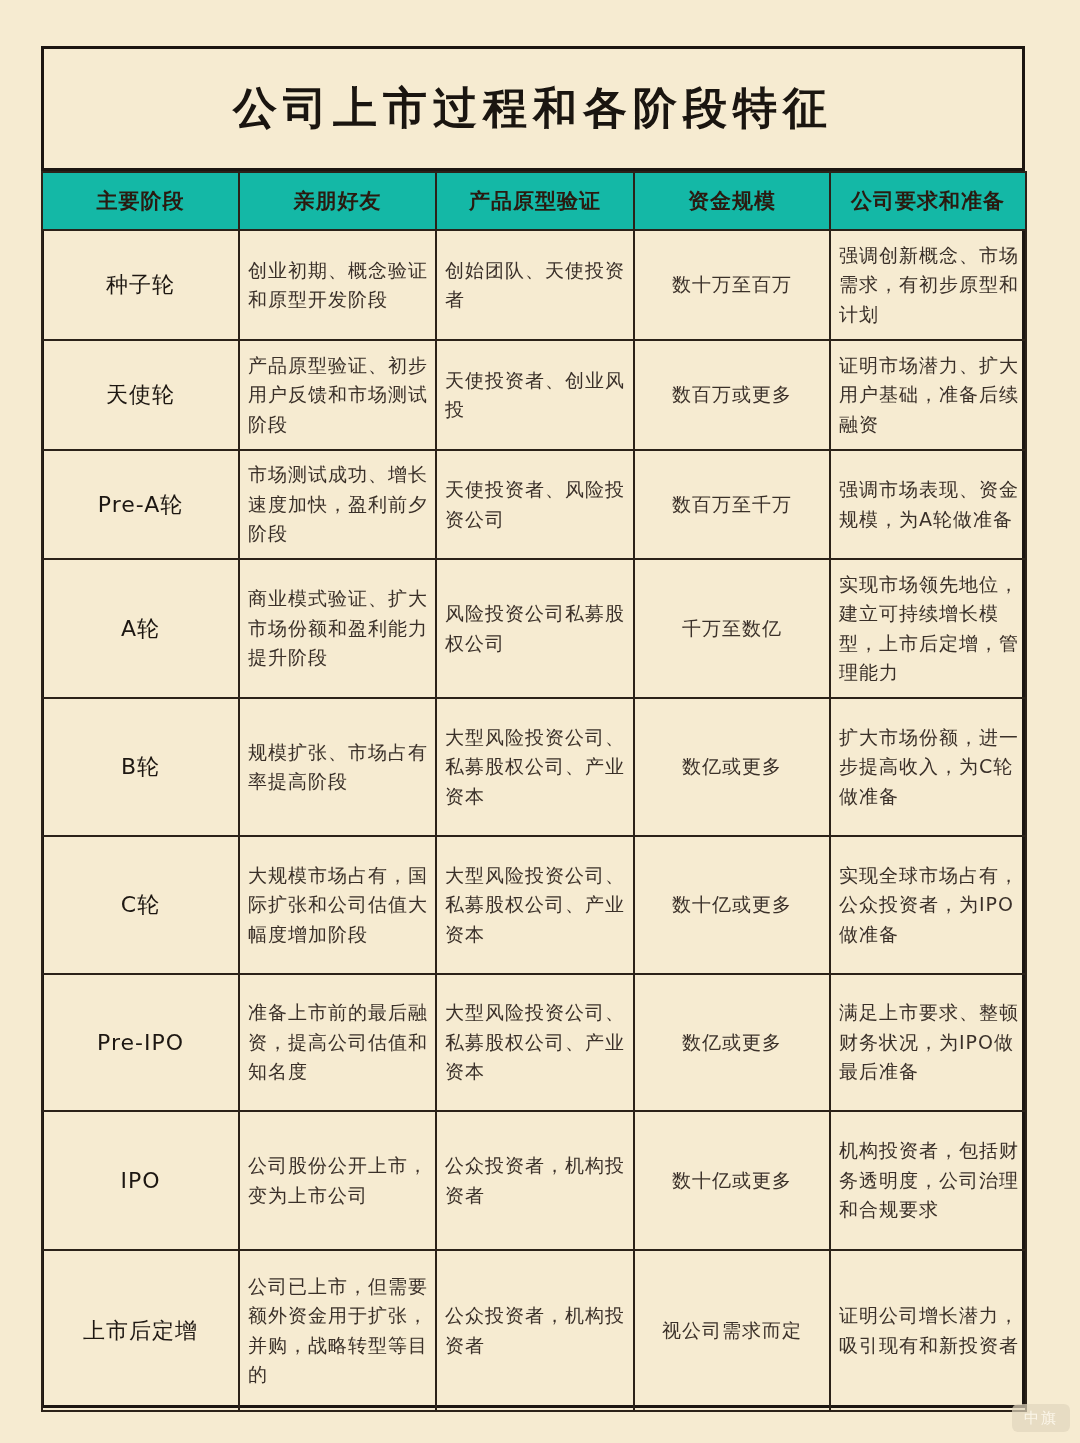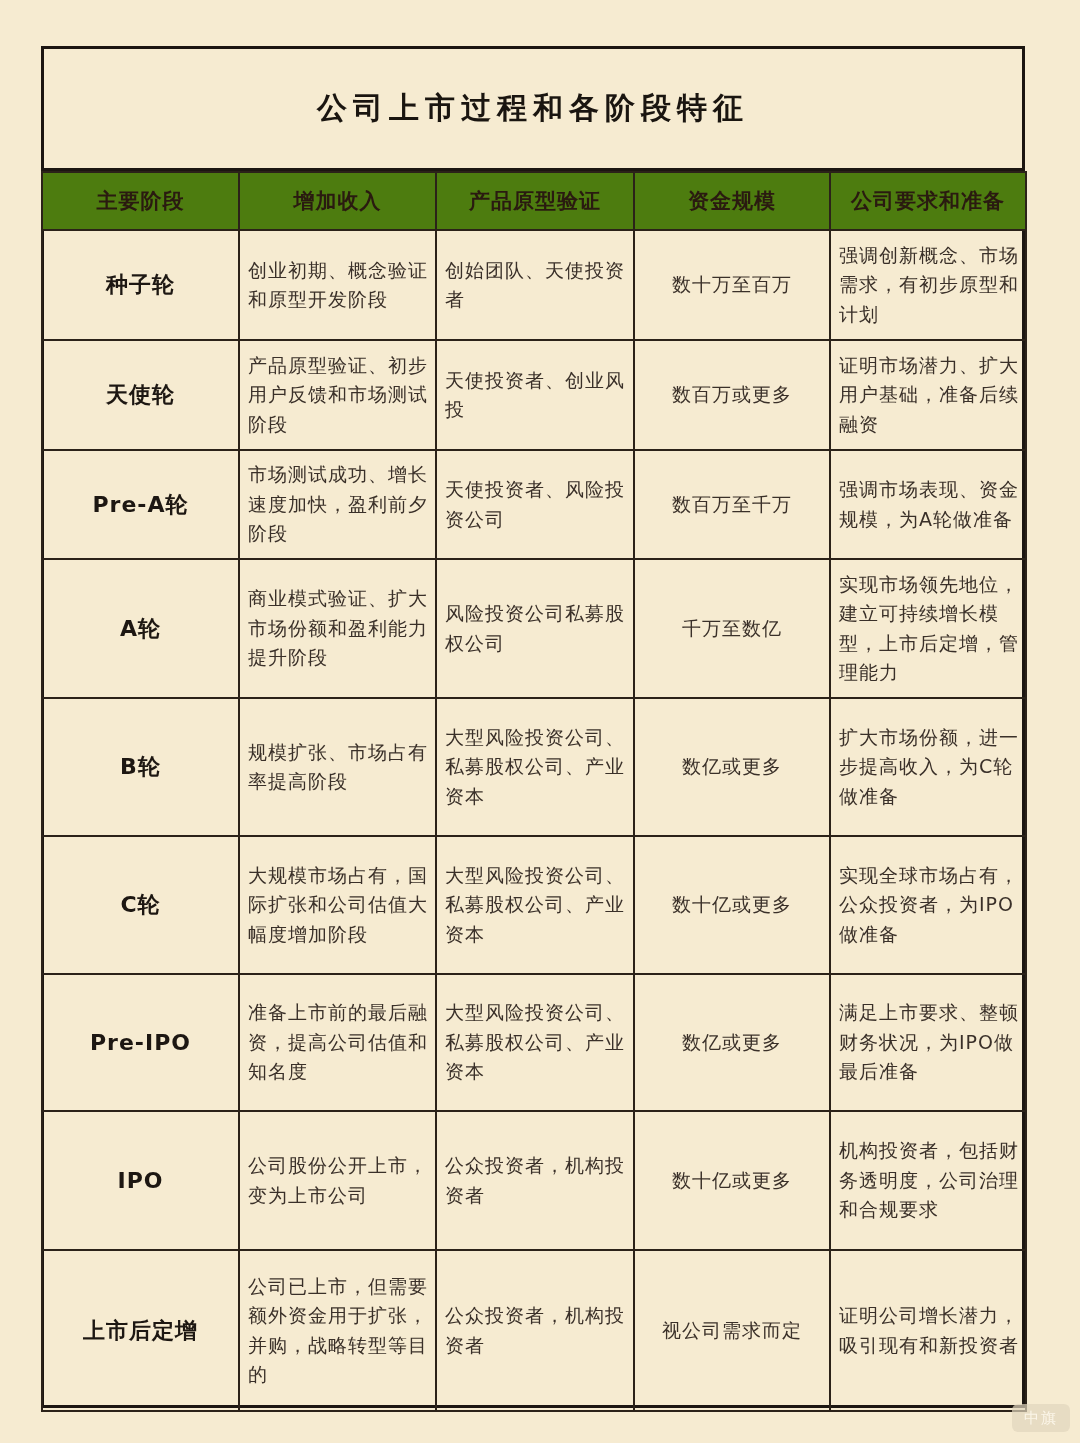--- a/index.html
+++ b/index.html
@@ -32,58 +32,58 @@
       top: 0;
       width: 978px;
       height: 122px;
       display: flex;
       align-items: center;
       justify-content: center;
       border-bottom: 3px solid #1c1611;
       box-sizing: border-box;
     }
     .title {
-      font-size: 30px;
+      font-size: 44px;
       font-weight: bold;
       letter-spacing: 6px;
       color: #1a1510;
     }
     table.grid {
       position: absolute;
       left: -3px;
       top: 122px;
       border-collapse: collapse;
       table-layout: fixed;
       width: 984px;
     }
     table.grid th, table.grid td {
       border: 2px solid #2b2219;
       box-sizing: border-box;
     }
     table.grid th {
-      background: #4d7c0f;
+      background: #14b8a6;
       height: 58px;
       font-size: 21px;
       font-weight: bold;
       color: #2a1a10;
       text-align: center;
       letter-spacing: 1px;
     }
     table.grid td {
       font-size: 19px;
       line-height: 29.5px;
       color: #3a3029;
       vertical-align: middle;
       padding: 0 6px 0 8px;
       text-align: left;
       letter-spacing: 1px;
     }
     table.grid td.stage {
       text-align: center;
-      font-weight: bold;
+      font-weight: normal;
       font-size: 22px;
       color: #1d1712;
       padding: 0;
     }
     table.grid td.amount {
       text-align: center;
       padding: 12px;
     }
     .watermark {
       position: absolute;
@@ -113,21 +113,21 @@
     <colgroup>
       <col style="width:197px">
       <col style="width:197px">
       <col style="width:198px">
       <col style="width:196px">
       <col style="width:196px">
     </colgroup>
     <thead>
       <tr>
         <th>主要阶段</th>
-        <th>增加收入</th>
+        <th>亲朋好友</th>
         <th>产品原型验证</th>
         <th>资金规模</th>
         <th>公司要求和准备</th>
       </tr>
     </thead>
     <tbody>
       <tr style="height:110px">
         <td class="stage">种子轮</td>
         <td>创业初期、概念验证和原型开发阶段</td>
         <td>创始团队、天使投资者</td>

